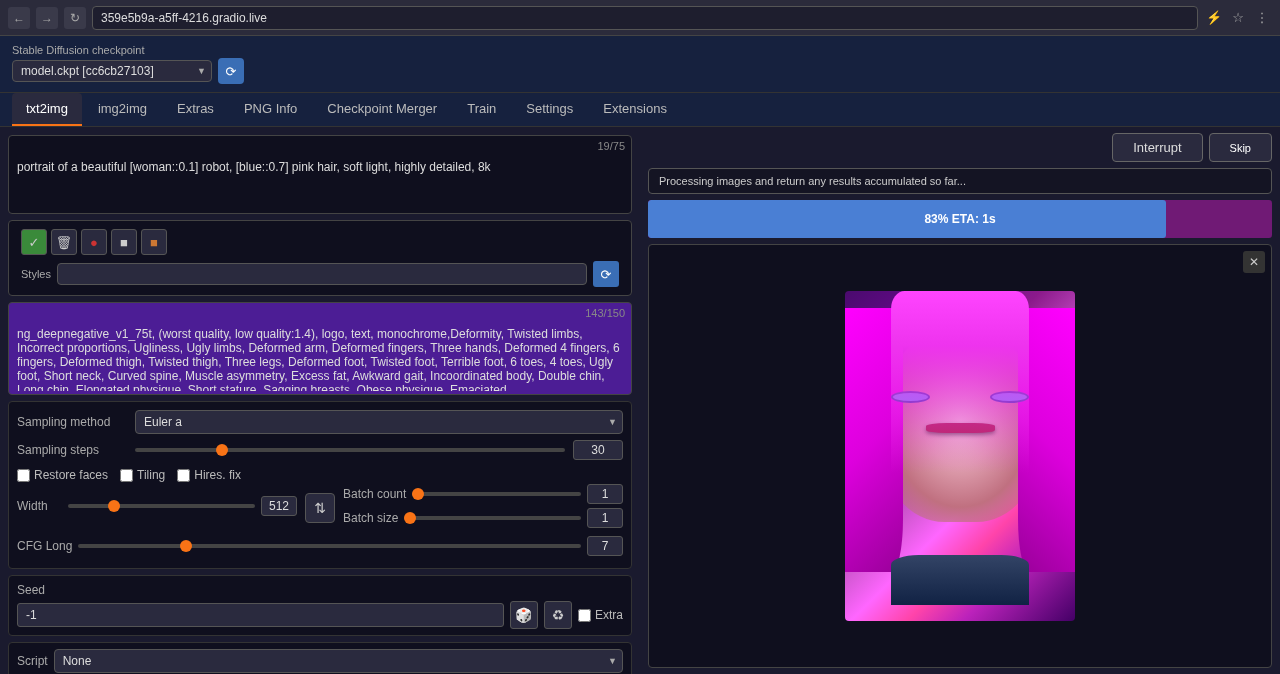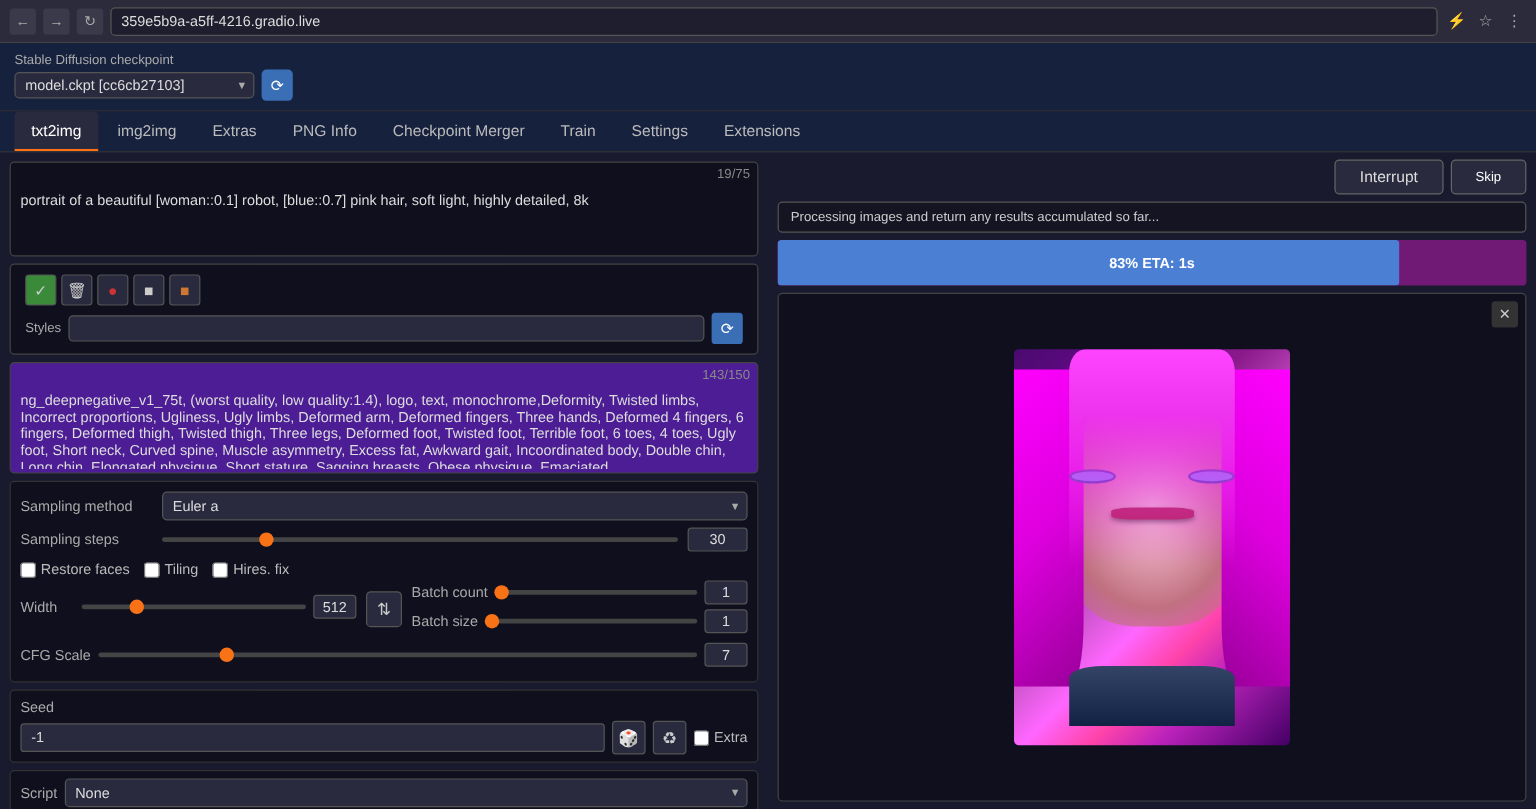--- a/index.html
+++ b/index.html
@@ -786,21 +786,21 @@
             </div>
             <div class="dim-row">
               <span class="dim-label">Batch size</span>
               <input type="range" class="dim-slider" min="1" max="8" value="1" style="flex: 1 1 0%;">
               <input type="text" class="dim-value" value="1" style="">
             </div>
           </div>
         </div>
 
         <div class="dim-row" style="margin-top:4px;">
-          <span class="dim-label">CFG Scale</span>
+          <span class="dim-label">CFG Long</span>
           <input type="range" class="dim-slider" min="1" max="30" value="7" style="flex: 1 1 0%;">
           <input type="text" class="dim-value" value="7" style="">
         </div>
       </div>
 
       <div class="seed-section">
         <span class="seed-label">Seed</span>
         <div class="seed-row" style="margin-top:4px;">
           <input type="text" class="seed-input" value="-1" style="">
           <button class="seed-btn">

